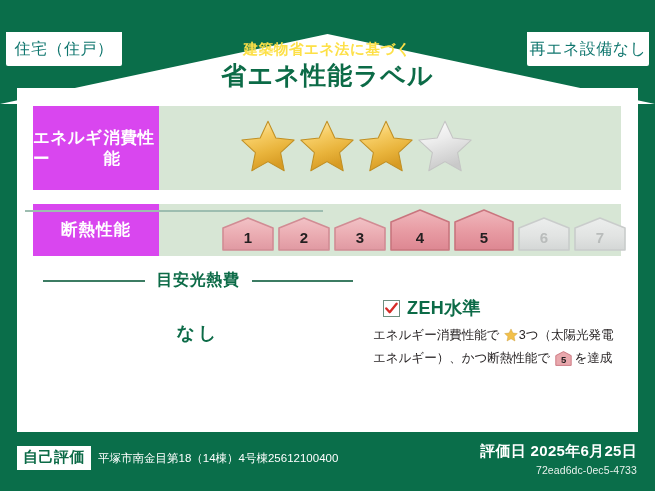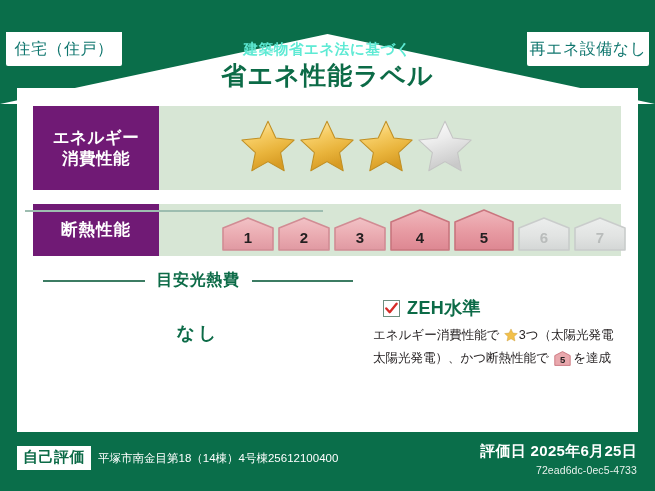--- a/index.html
+++ b/index.html
@@ -72,21 +72,21 @@
     position: absolute;
     left: 0;
     top: 42px;
     width: 655px;
     text-align: center;
     z-index: 4;
   }
   .title-sub {
     font-size: 14.5px;
     font-weight: bold;
-    color: #5eead4;
+    color: #fde047;
     letter-spacing: 0.6px;
     line-height: 1.1;
     margin-bottom: 3px;
   }
   .title-main {
     font-size: 25px;
     font-weight: bold;
     color: #0c6b47;
     letter-spacing: 1.2px;
     line-height: 1.15;
@@ -116,25 +116,25 @@
     top: 18px;
     width: 588px;
     height: 84px;
   }
   .metric-row.insulation {
     top: 116px;
     width: 588px;
     height: 52px;
   }
   .metric-key {
-    background: #701a75;
+    background: #d946ef;
     color: #ffffff;
     font-weight: bold;
     display: flex;
-    flex-direction: column;
+    flex-direction: row;
     align-items: center;
     justify-content: center;
     line-height: 1.28;
     flex: 0 0 auto;
   }
   .metric-row.energy .metric-key {
     width: 126px;
     font-size: 16.5px;
     letter-spacing: 0.5px;
   }
@@ -510,21 +510,21 @@
             <path d="M1.3 6.4 L4.7 10.2 L11.6 1.7" fill="none" stroke="#d62b27" stroke-width="2.3" stroke-linecap="round" stroke-linejoin="round"></path>
           </svg>
         </span>
         <span class="zeh-title">ZEH水準</span>
       </div>
       <div class="zeh-desc">
         <span>エネルギー消費性能で</span><span class="inline-star">
           <svg width="14" height="14" viewBox="0 0 24 24">
             <polygon points="12,1.6 15.3,8.6 22.9,9.5 17.3,14.7 18.8,22.3 12,18.5 5.2,22.3 6.7,14.7 1.1,9.5 8.7,8.6" fill="#f2c04a" stroke="#c9972f" stroke-width="0.7"></polygon>
           </svg></span><span>3つ（太陽光発電</span><br>
-        <span>太陽光発電）、かつ断熱性能で</span><span class="inline-house">
+        <span>エネルギー）、かつ断熱性能で</span><span class="inline-house">
           <svg width="17" height="15" viewBox="0 0 17 15">
             <polygon points="8.5,0.6 16.2,4.6 16.2,14.4 0.8,14.4 0.8,4.6" fill="#e9a8ad" stroke="#c9757e" stroke-width="0.9"></polygon>
             <text x="8.5" y="12" text-anchor="middle" font-size="9.5" font-weight="bold" font-family="Liberation Sans, sans-serif" fill="#231f20">5</text>
           </svg></span><span>を達成</span>
       </div>
     </div>
 
   </div>
 
   <div class="footer">

